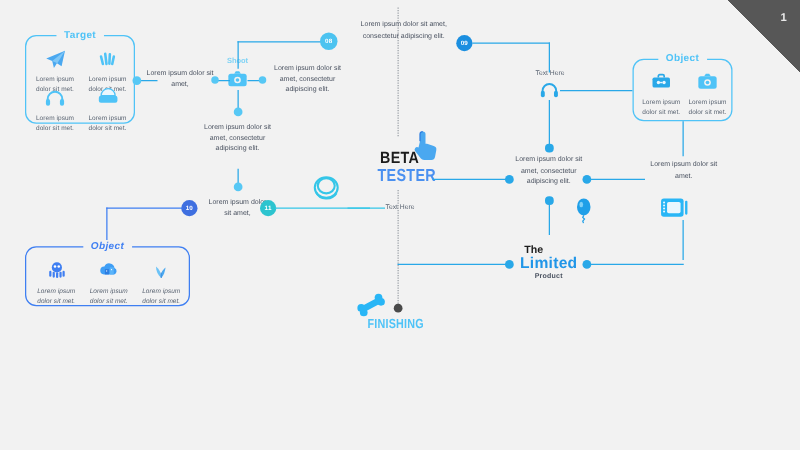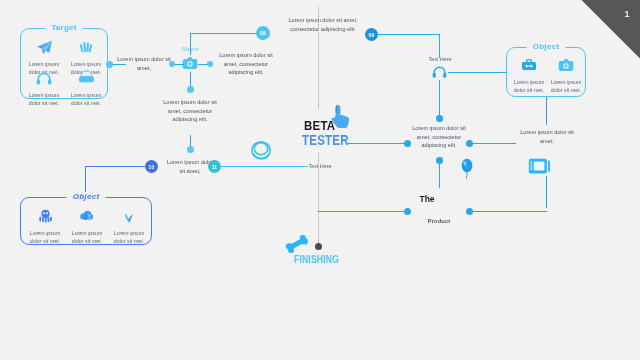--- a/index.html
+++ b/index.html
@@ -334,20 +334,21 @@
           <circle cx="3.8" cy="8" r="1"></circle>
           <circle cx="3.8" cy="10.8" r="1"></circle>
           <circle cx="3.8" cy="13.6" r="1"></circle>
         </g>
       <rect x="23.4" y="3.5" width="2.2" height="13" rx="1" fill="#29b6f6"></rect>
     </svg>
   </div>
   <div class="ln lnv" style="left:546px;top:176px;height:32px;"></div>
 
   <div class="limited-the" style="left:388px;top:194px;width:78px;">The</div>
+  <div class="limited-main" style="left:400px;top:203px;width:78px;">Limited</div>
   <div class="limited-sub" style="left:400px;top:218px;width:78px;">Product</div>
   <div class="ln lnh" style="left:318px;top:211px;width:90px;"></div>
   <div class="dot" style="left:404px;top:207.5px;width:7px;height:7px;"></div>
   <div class="ln lnh" style="left:470px;top:211px;width:77px;"></div>
   <div class="dot" style="left:466px;top:207.5px;width:7px;height:7px;"></div>
 
   <div class="abs" style="left:285px;top:234px;">
     <svg width="24" height="20" viewBox="0 0 26 22">
       <g fill="#29b6f6">
         <circle cx="4.2" cy="13.6" r="3.4"></circle>

